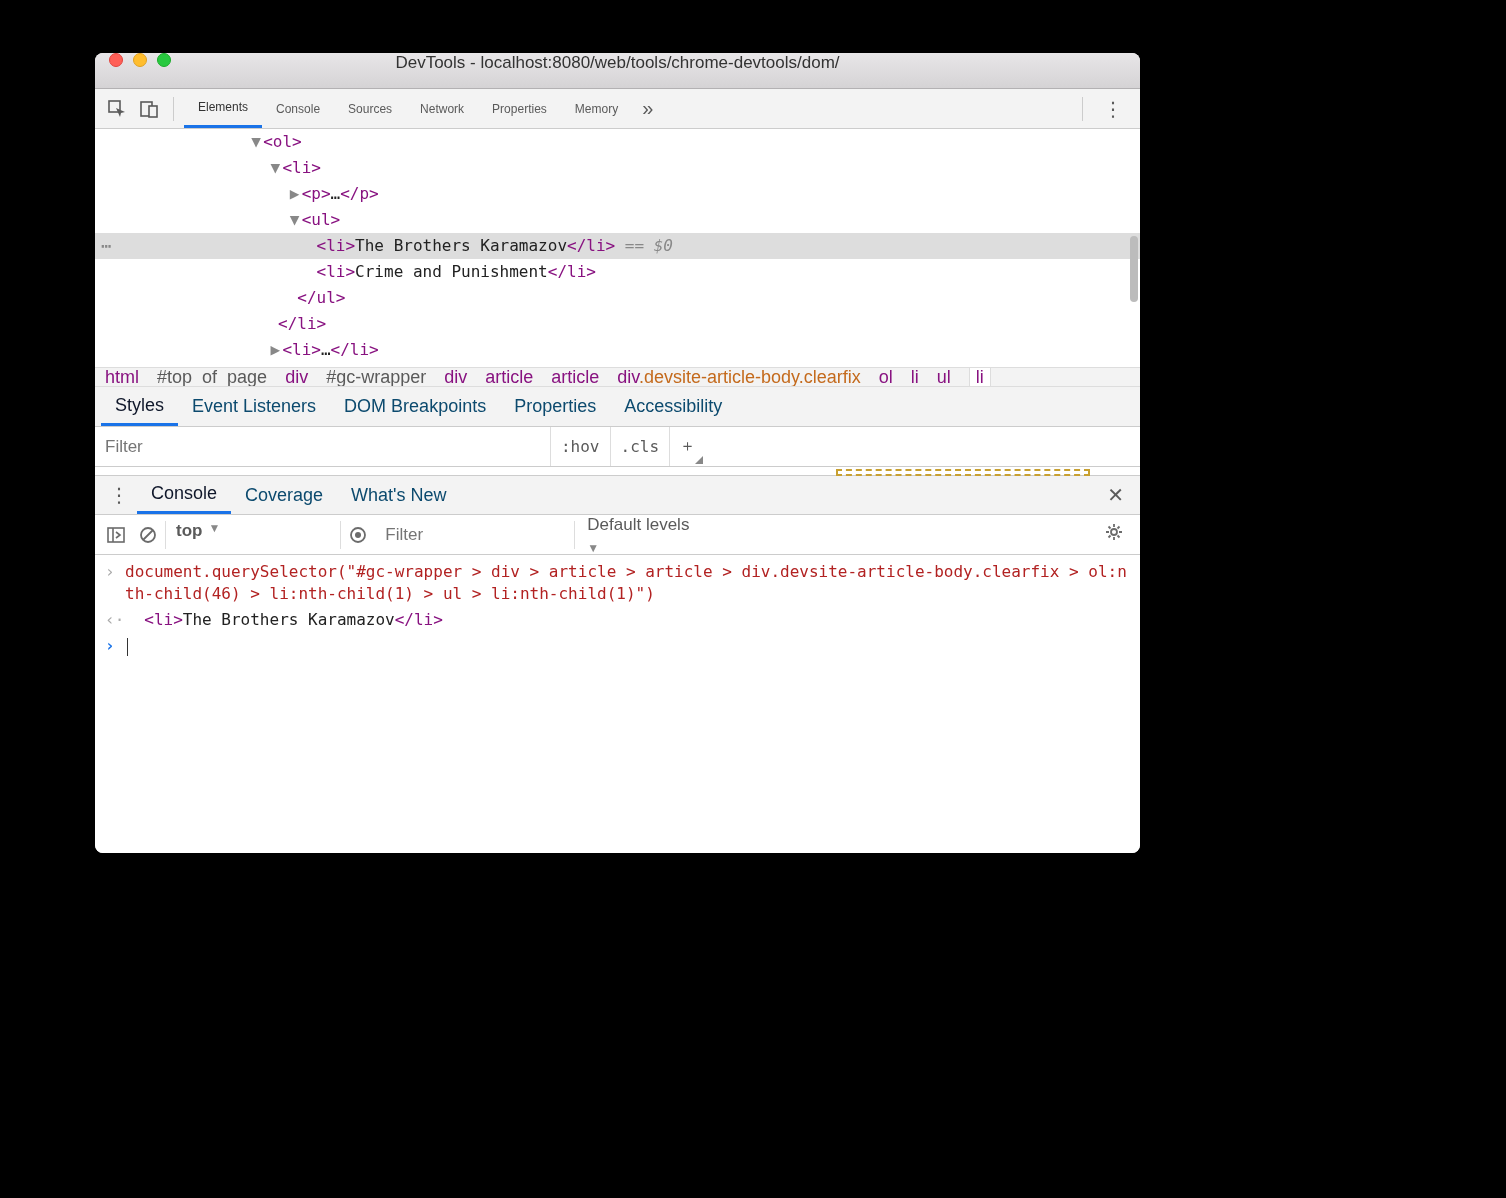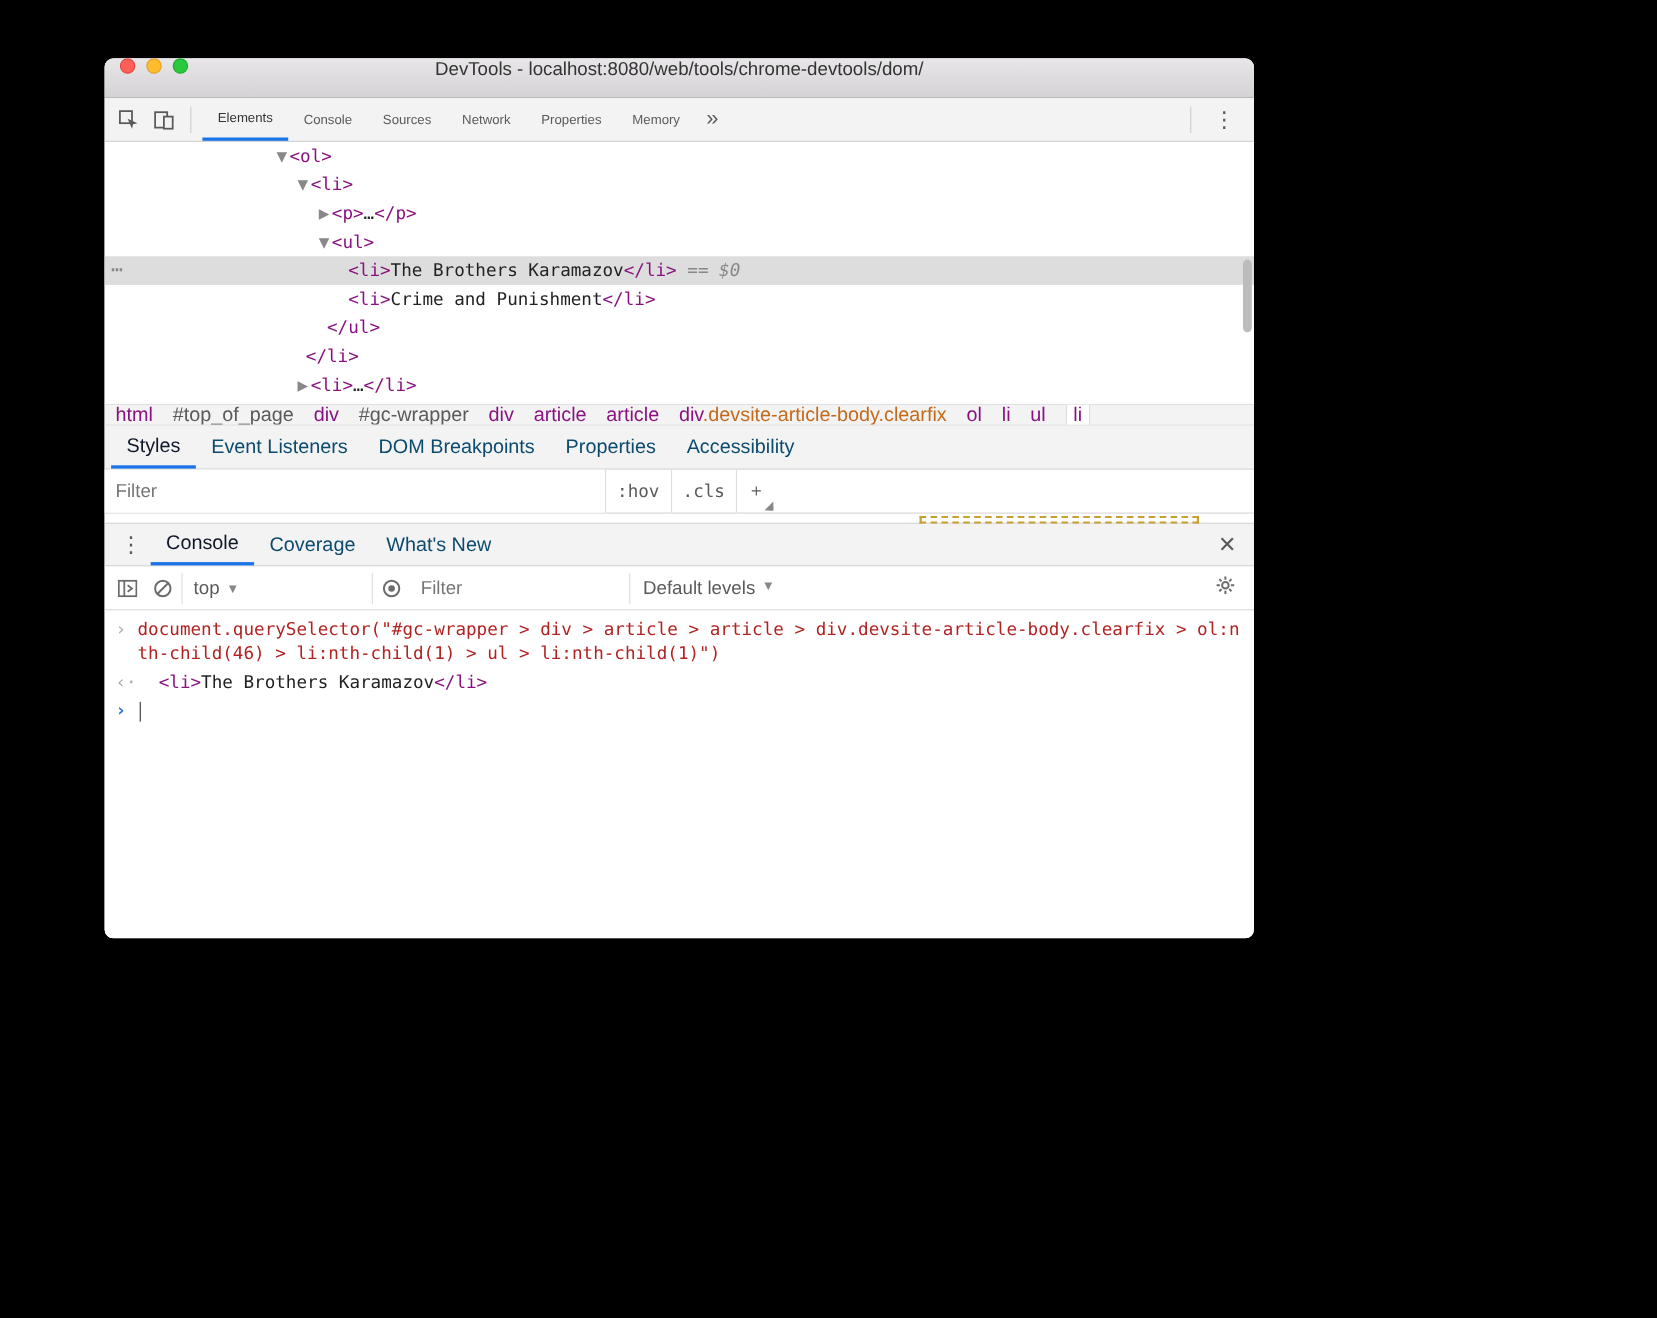--- a/index.html
+++ b/index.html
@@ -125,28 +125,28 @@
   .drawer-close{ margin-left:auto; padding:0 10px; display:flex;
     align-items:center; font-size:20px; color:#5a5a5a;}
   .drawer-kebab{ padding:0 8px; display:flex; align-items:center;
     font-size:20px; color:#5a5a5a;}
   .console-toolbar{
     height:40px; border-bottom:1px solid #ccc; background:#fff;
     display:flex; align-items:center; padding:0 6px; gap:2px;
   }
   .ct-ic{ width:30px; height:30px; display:flex; align-items:center;
     justify-content:center; color:#6b6b6b;}
-  .ctx-sel{ display:flex; align-items:center; gap:6px; color:#5a5a5a;
+  .ctx-sel{ display:flex; gap:6px; color:#5a5a5a;
     font-size:17px; padding:0 120px 0 10px; border-right:1px solid #ddd;
-    border-left:1px solid #ddd; height:28px;}
+    border-left:1px solid #ddd; height:28px;font-weight:bold;}
   .ctx-sel .caret{font-size:12px;color:#888;}
   .cfilter{ border:none; outline:none; font-size:17px; color:#999;
     padding:0 10px; width:200px; border-right:1px solid #ddd; height:28px;}
   .levels{ font-size:17px; color:#5a5a5a; padding:0 10px; display:flex;
-    gap:6px;}
+    gap:6px;flex-direction:column;}
   .gear{ margin-left:auto; padding:0 10px; font-size:20px; color:#6b6b6b;}
   .console-body{
     flex:1; background:#fff; font-family:Menlo,Monaco,Consolas,monospace;
     font-size:16px; line-height:22px; padding:4px 0;
   }
   .crow{ display:flex; padding:2px 10px; }
   .cmark{ width:20px; color:#aaa; flex-shrink:0;}
   .cin{ color:#b22222; }
   .cout-wrap{ color:#222;}
   .cout-tag{ color:#881280;}

